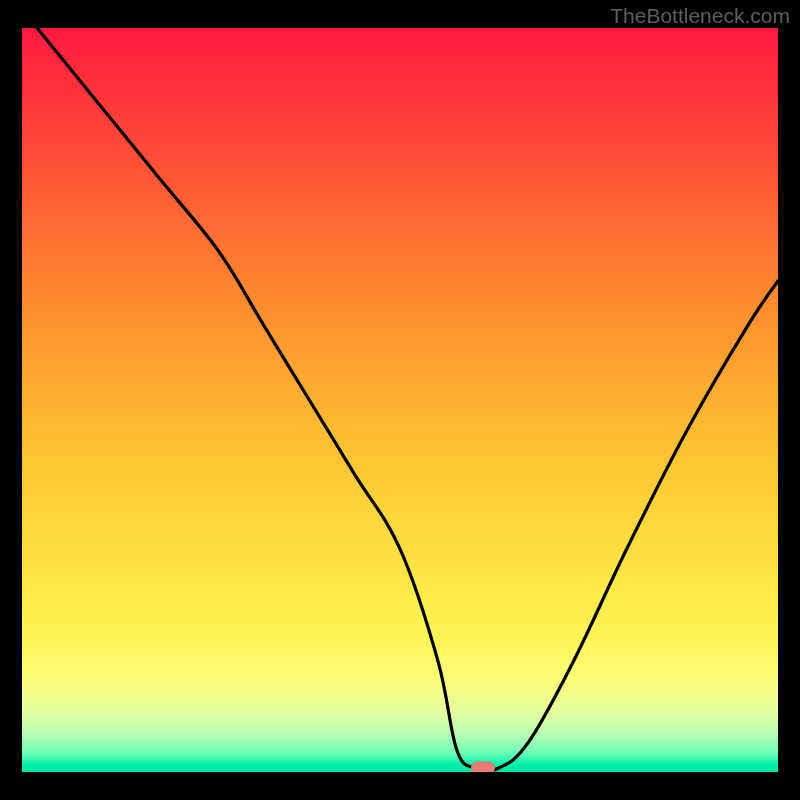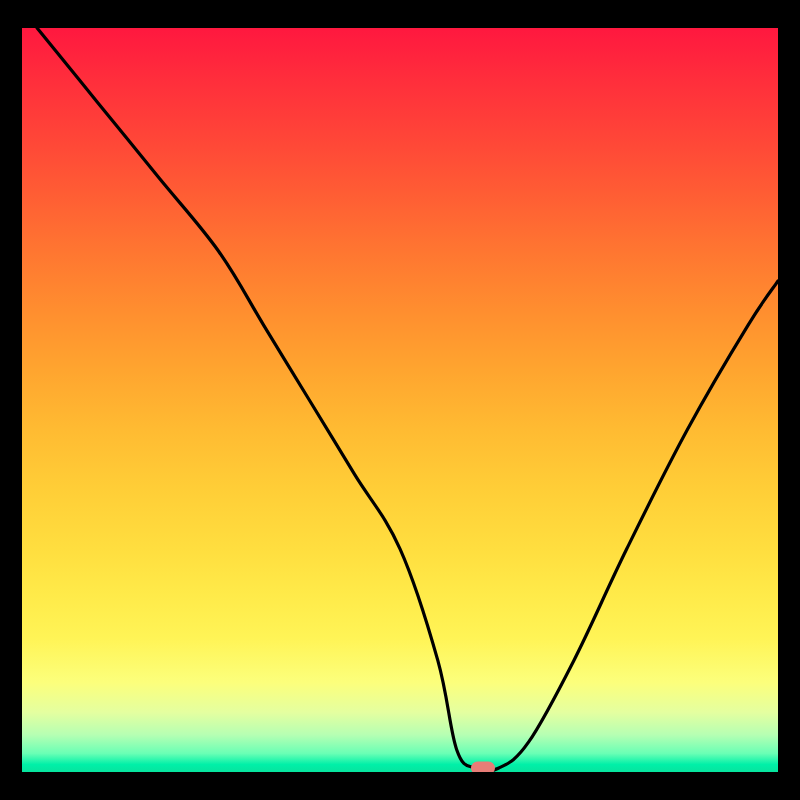--- a/index.html
+++ b/index.html
@@ -75,20 +75,21 @@
     background: #e77d77;
     z-index: 3;
     transform: translate(-50%, -50%);
   }
 </style>
 </head>
 <body>
 
 <div class="frame">
 
+  <div class="watermark">TheBottleneck.com</div>
 
   <div class="plot-area">
     <div class="gradient"></div>
 
     <svg class="curve" viewBox="0 0 756 744" preserveAspectRatio="none">
       <path id="curve-path" fill="none" stroke="#000" stroke-width="3.2" stroke-linecap="round" stroke-linejoin="round" d="M 15.1 0.0 C 26.0 13.4, 53.8 47.6, 75.6 74.4 C 97.4 101.2, 114.3 122.0, 136.1 148.8 C 157.9 175.6, 177.5 196.4, 196.6 223.2 C 215.6 250.0, 225.6 270.8, 241.9 297.6 C 258.2 324.4, 271.0 345.2, 287.3 372.0 C 303.6 398.8, 316.3 419.6, 332.6 446.4 C 349.0 473.2, 363.0 487.3, 378.0 520.8 C 393.0 554.3, 405.6 596.2, 415.8 632.4 C 426.0 668.6, 427.9 702.3, 434.7 721.7 C 441.5 741.1, 446.1 736.9, 453.6 740.3 C 461.1 743.6, 466.8 745.0, 476.3 740.3 C 485.8 735.6, 492.9 733.7, 506.5 714.2 C 520.1 694.8, 534.2 667.2, 551.9 632.4 C 569.6 597.6, 584.4 562.3, 604.8 520.8 C 625.2 479.3, 643.5 441.9, 665.3 401.8 C 687.1 361.6, 709.4 324.4, 725.8 297.6 C 742.1 270.8, 750.6 261.0, 756.0 253.0"></path>
     </svg>
 
     <div class="marker" id="marker" style="left: 461.16px; top: 740.28px;"></div>
   </div>

